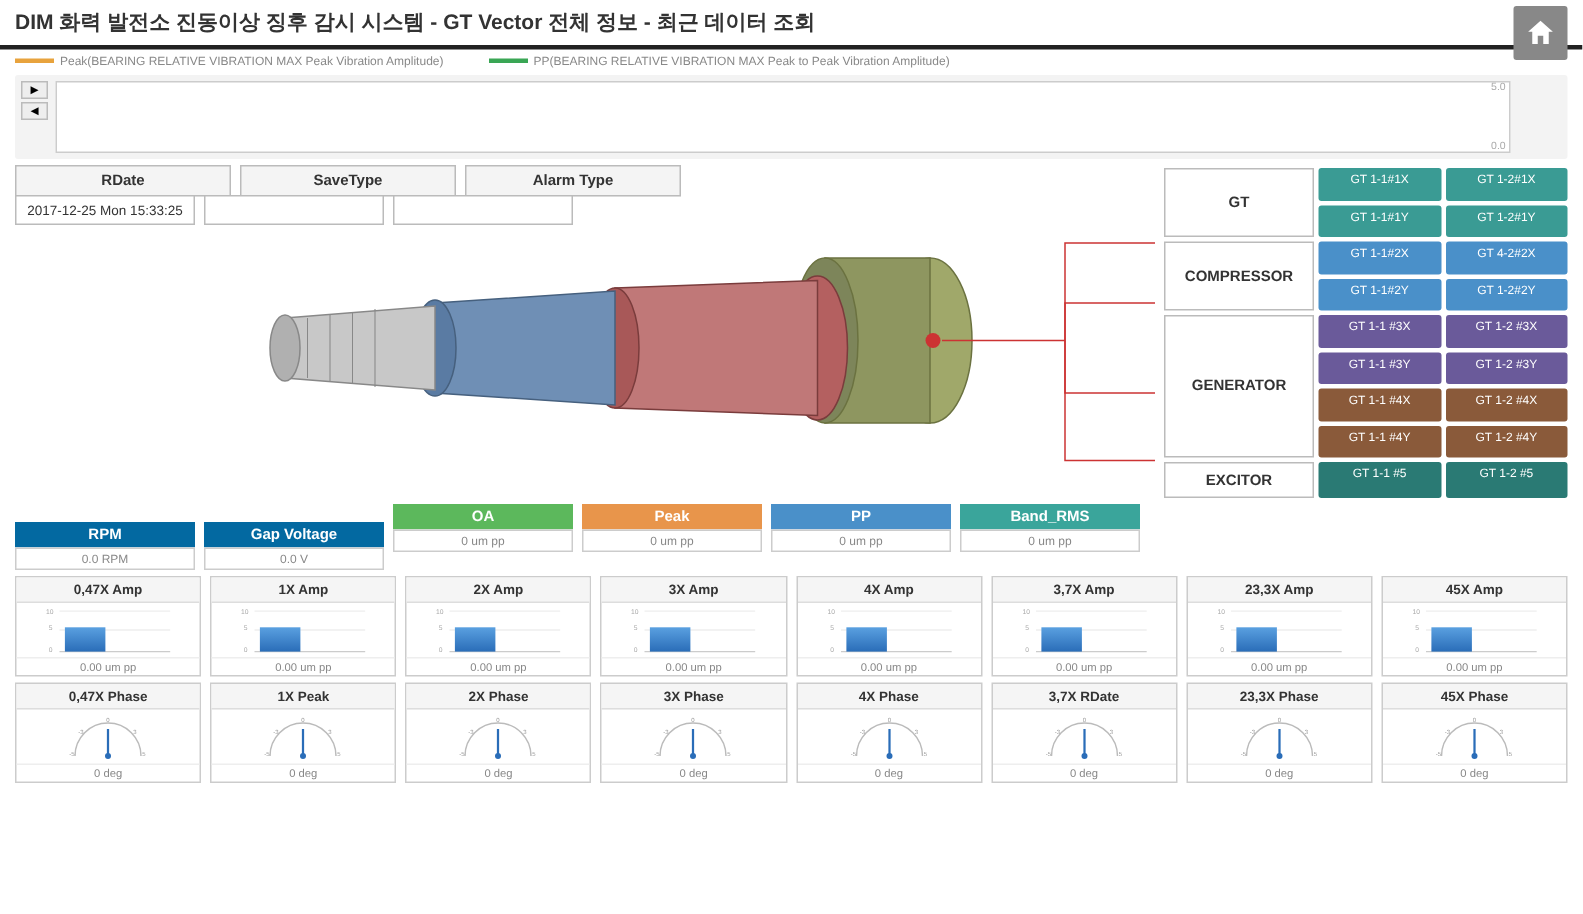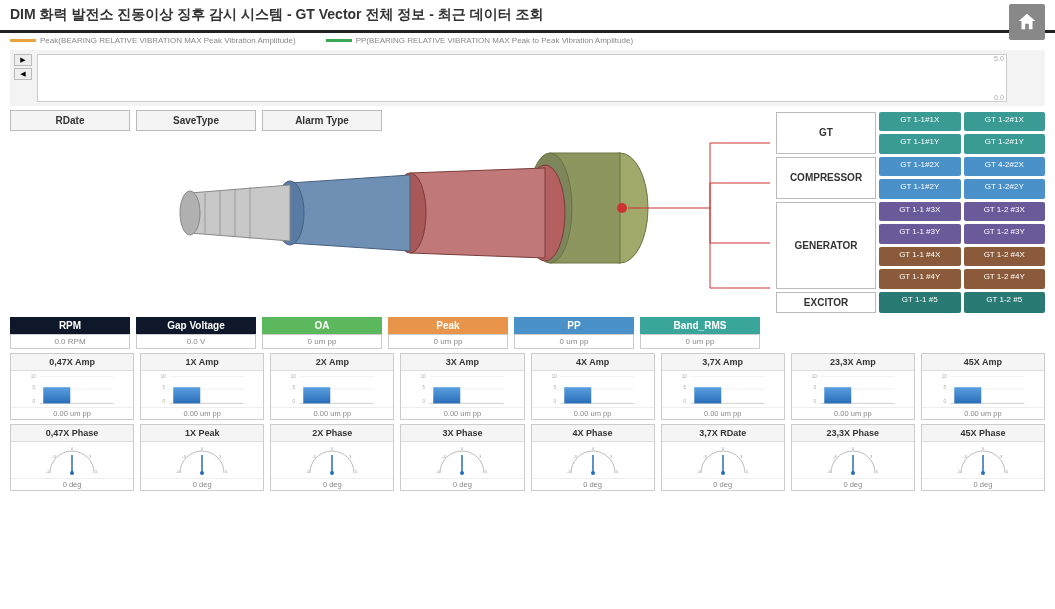--- a/index.html
+++ b/index.html
@@ -59,21 +59,21 @@
 .mid {
   display: grid;
   grid-template-columns: 760px 1fr;
   gap: 6px;
   padding: 0 10px;
 }
 .info-col { display:flex; flex-direction:column; }
 .info-headers { display:flex; gap:6px; }
 .info-box {
   border:1px solid #bbb; background:#f4f4f4; text-align:center;
-  font-size:10px; font-weight:bold; padding:4px 0; width:120px;
+  font-size:10px; font-weight:bold; padding:4px 0; width:144px;
 }
 .info-val {
   border:1px solid #bbb; background:#fff; text-align:center;
   font-size:9px; padding:4px 0; width:120px;
 }
 .info-row2 { display:flex; gap:6px; margin-top:-1px; }
 
 .turbine-wrap { position: relative; height: 200px; margin-top:-18px; }
 .turbine-svg { position:absolute; left:140px; top:0; }
 .redline { stroke:#c33; stroke-width:1; fill:none; }
@@ -102,21 +102,21 @@
 }
 .metric {
   text-align:center;
 }
 .metric-h {
   color:#fff; font-size:10px; font-weight:bold; padding:3px 0;
 }
 .metric-v {
   background:#fff; border:1px solid #ccc; font-size:8px; color:#888; padding:2px 0;
 }
-.m-gray  { background:#0f172a; }
+.m-gray  { background:#0369a1;margin-top:12px; }
 .m-green { background:#5cb85c; }
 .m-orange{ background:#e8954b; }
 .m-blue  { background:#4a90c9; }
 .m-teal  { background:#3aa59b; }
 
 .amp-row, .phase-row {
   display:grid;
   grid-template-columns: repeat(8, 1fr);
   gap:6px;
   padding: 2px 10px;
@@ -171,20 +171,25 @@
   </div>
 </div>
 
 <div class="mid">
 
   <div class="info-col">
     <div class="info-headers">
       <div class="info-box">RDate</div>
       <div class="info-box">SaveType</div>
       <div class="info-box">Alarm Type</div>
+    </div>
+    <div class="info-row2">
+      <div class="info-val">2017-12-25 Mon 15:33:25</div>
+      <div class="info-val"></div>
+      <div class="info-val"></div>
     </div>
 
     <div class="turbine-wrap">
       <svg class="turbine-svg" width="620" height="200" viewBox="0 0 620 200">
 
         <g>
           <ellipse cx="470" cy="95" rx="28" ry="55" fill="#a0a86a" stroke="#6b7240"></ellipse>
           <rect x="400" y="40" width="70" height="110" fill="#8e9660" stroke="#6b7240"></rect>
           <ellipse cx="400" cy="95" rx="22" ry="55" fill="#7d855a" stroke="#6b7240"></ellipse>
           <circle cx="472" cy="95" r="5" fill="#cc3333"></circle>

